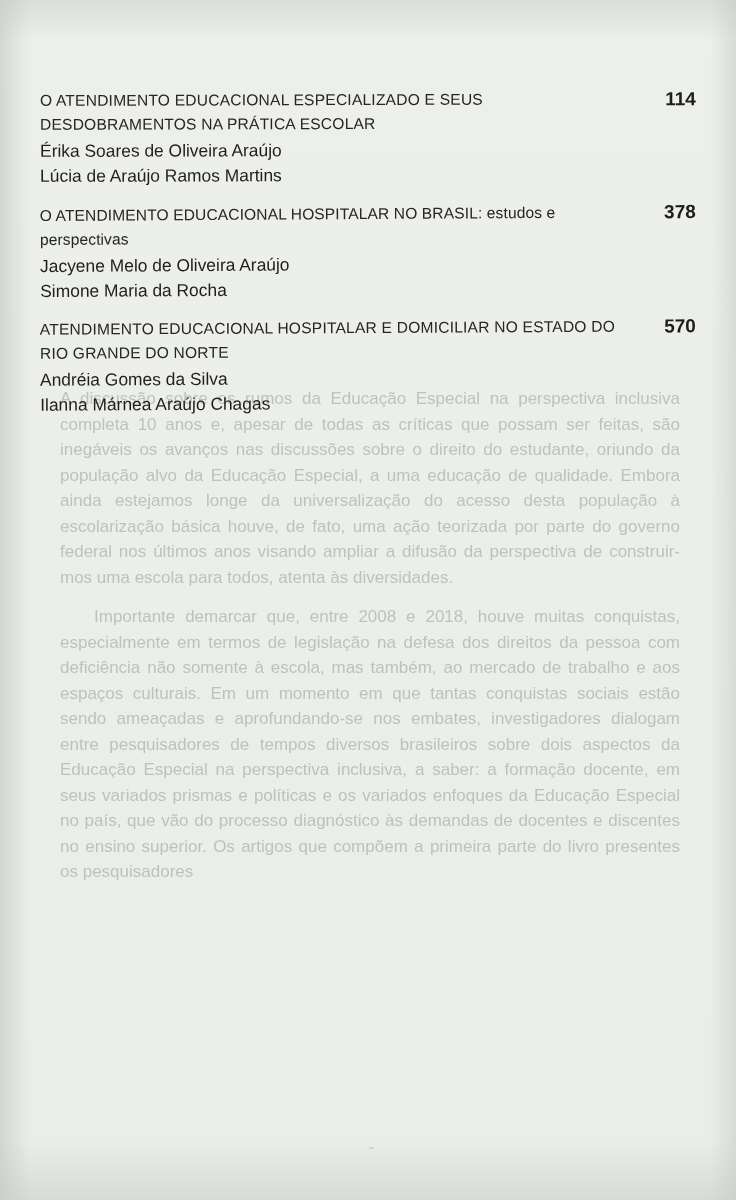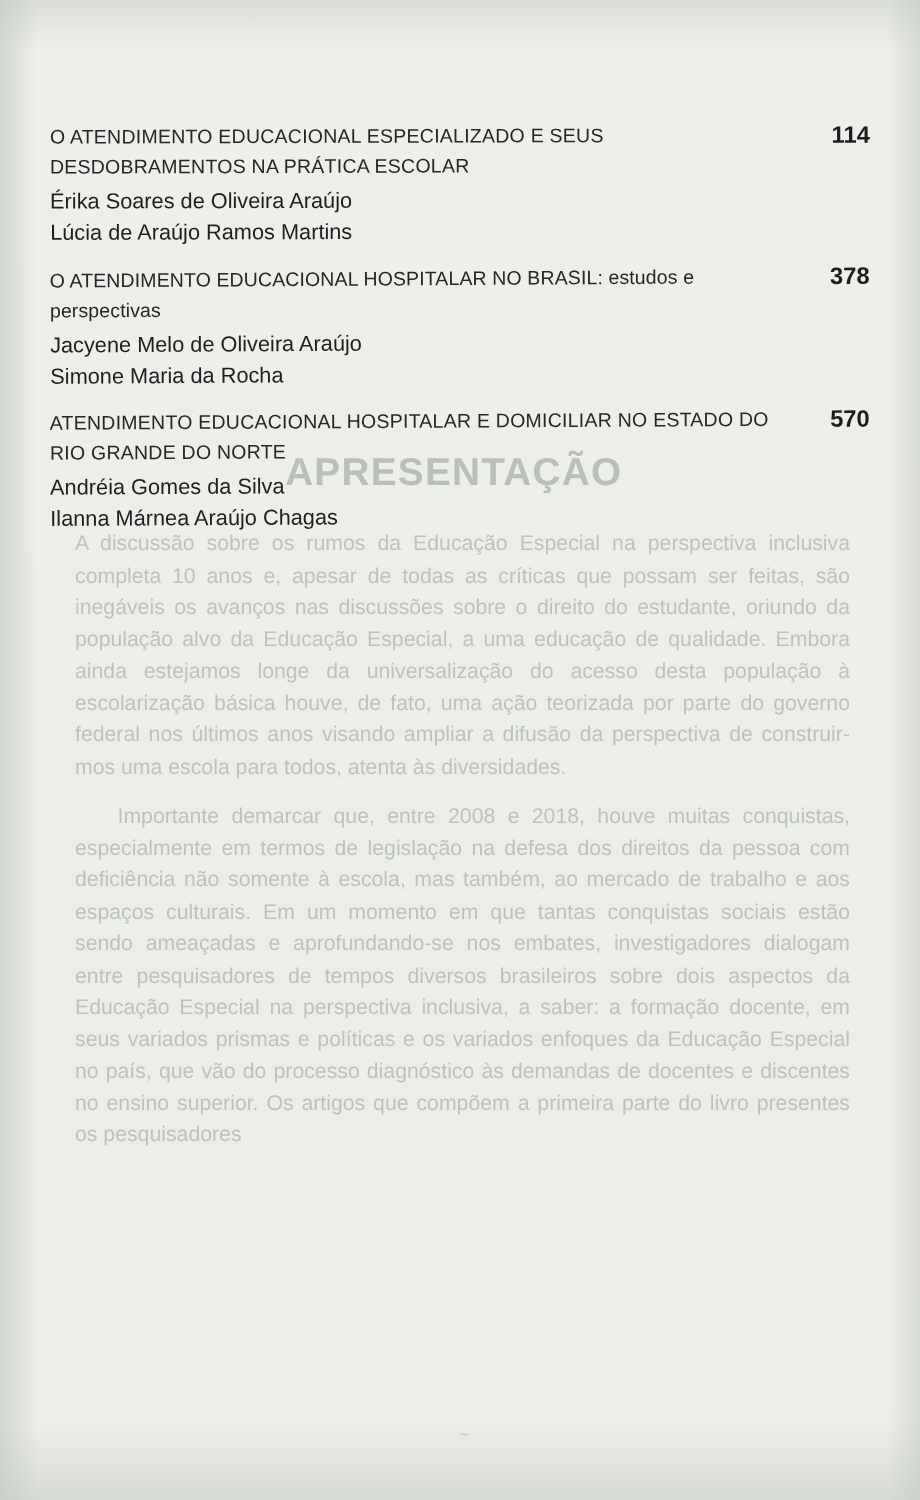--- a/index.html
+++ b/index.html
@@ -80,21 +80,21 @@
     text-align: justify;
     color: rgba(126,134,124,0.42);
     margin: 0 0 14px 14px;
   }
   .bleed-p.indent { text-indent: 34px; }
 
   
   .toc {
     position: absolute;
     left: 40px;
-    top: 98px;
+    top: 88px;
     width: 656px;
   }
   .entry {
     position: relative;
     margin-bottom: 14px;
   }
   .entry-row {
     display: flex;
     align-items: flex-start;
     justify-content: space-between;
@@ -138,21 +138,20 @@
     font-size: 11px;
     color: rgba(120,128,118,0.45);
   }
 </style>
 </head>
 <body>
 
 <div class="page">
 
   <div class="bleed">
-    <div class="bleed-title">APRESENTAÇÃO</div>
     <div class="bleed-sub"></div>
     <p class="bleed-p">A discussão sobre os rumos da Educação Especial na perspectiva inclusiva completa 10 anos e, apesar de todas as críticas que possam ser feitas, são inegáveis os avanços nas discussões sobre o direito do estudante, oriundo da população alvo da Educação Especial, a uma educação de qualidade. Embora ainda estejamos longe da universalização do acesso desta população à escolarização básica houve, de fato, uma ação teorizada por parte do governo federal nos últimos anos visando ampliar a difusão da perspectiva de construir-mos uma escola para todos, atenta às diversidades.</p>
     <p class="bleed-p indent">Importante demarcar que, entre 2008 e 2018, houve muitas conquistas, especialmente em termos de legislação na defesa dos direitos da pessoa com deficiência não somente à escola, mas também, ao mercado de trabalho e aos espaços culturais. Em um momento em que tantas conquistas sociais estão sendo ameaçadas e aprofundando-se nos embates, investigadores dialogam entre pesquisadores de tempos diversos brasileiros sobre dois aspectos da Educação Especial na perspectiva inclusiva, a saber: a formação docente, em seus variados prismas e políticas e os variados enfoques da Educação Especial no país, que vão do processo diagnóstico às demandas de docentes e discentes no ensino superior. Os artigos que compõem a primeira parte do livro presentes os pesquisadores</p>
   </div>
 
   <div class="toc">
 
     <div class="entry entry-1 tilt-1">
       <div class="entry-row">
         <div class="entry-title">O ATENDIMENTO EDUCACIONAL ESPECIALIZADO E SEUS DESDOBRAMENTOS NA PRÁTICA ESCOLAR</div>

